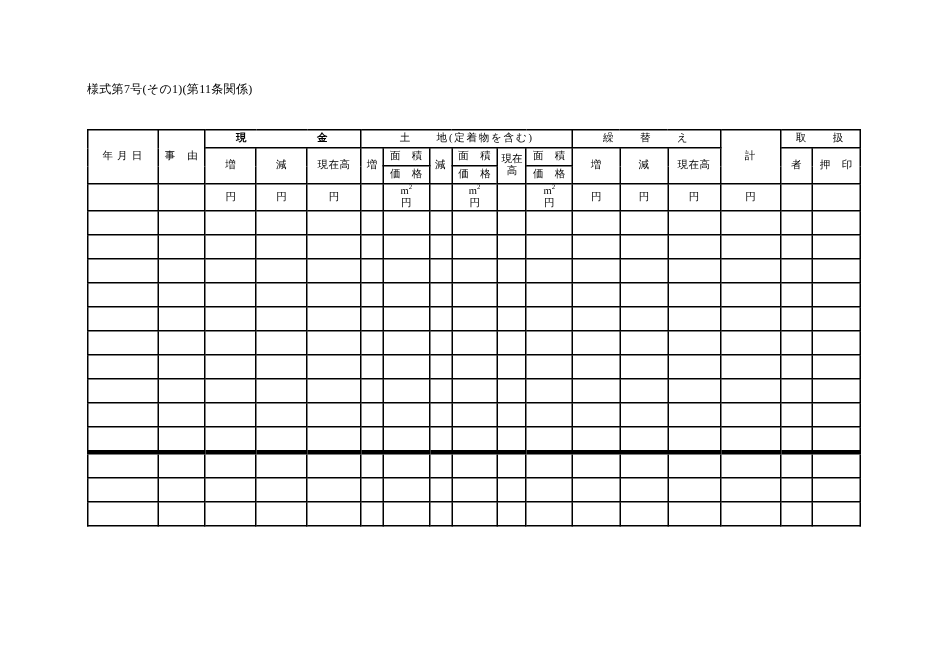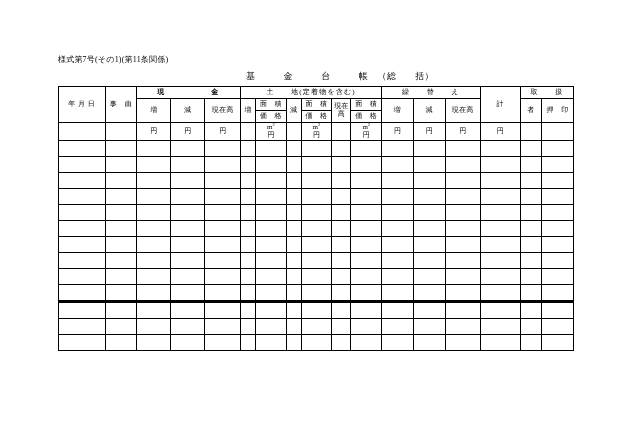--- a/index.html
+++ b/index.html
@@ -102,21 +102,20 @@
   .two-line {
     display: block;
   }
 </style>
 </head>
 <body>
 
 <div class="page">
 
   <div class="form-code">様式第7号(その1)(第11条関係)</div>
-  <div class="doc-title">基　　　金　　　台　　　帳　（総　　括）</div>
 
   <table class="ledger">
     <colgroup>
       <col style="width:44px">
       <col style="width:30px">
       <col style="width:32px">
       <col style="width:32px">
       <col style="width:34px">
       <col style="width:14px">
       <col style="width:29px">

